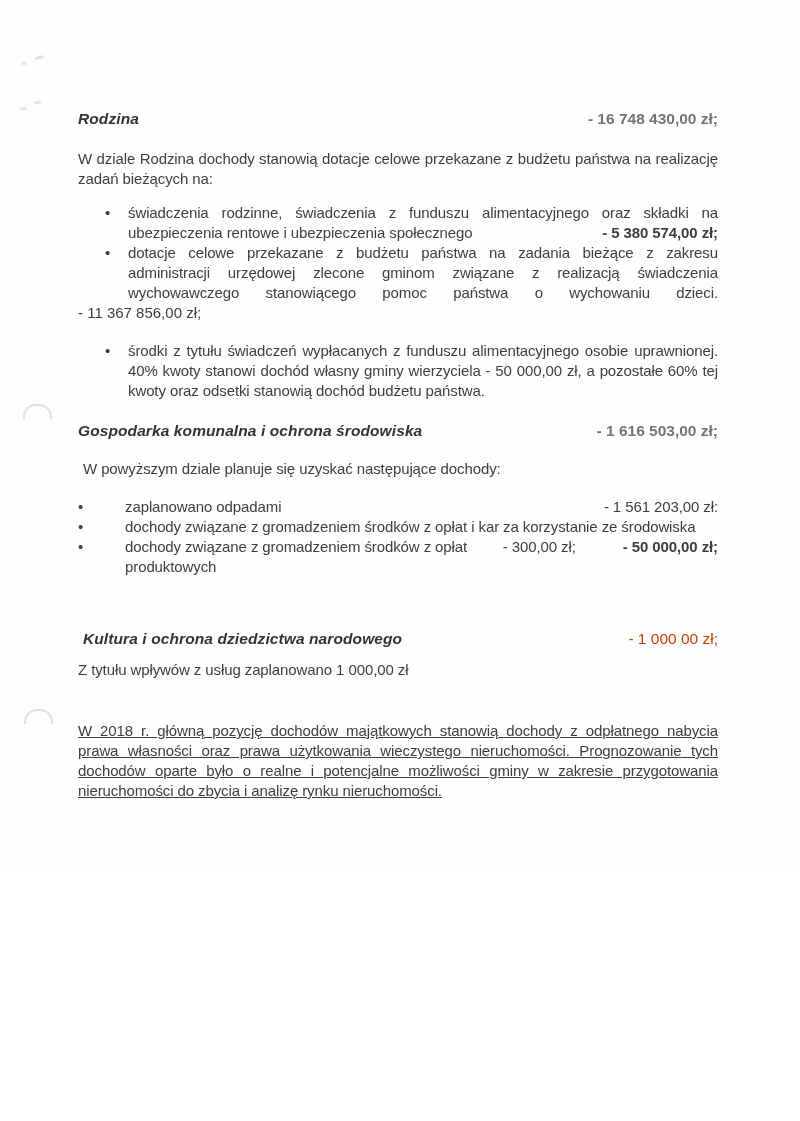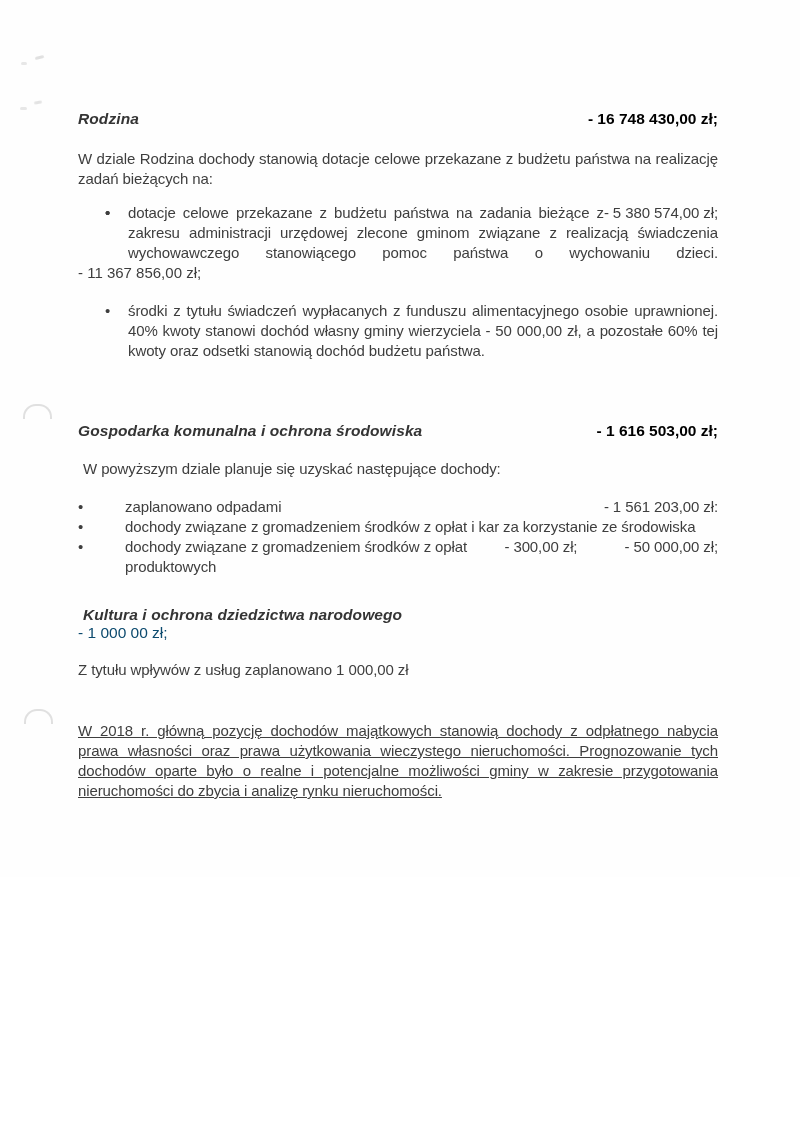--- a/index.html
+++ b/index.html
@@ -10,34 +10,34 @@
     font-family:"Liberation Sans","DejaVu Sans",sans-serif;
     color:#3e3e3e;
     overflow:hidden;
   }
   .abs{position:absolute;}
   .col{left:78px;width:640px;}
 
   
   .h-row{display:flex;justify-content:space-between;align-items:baseline;}
   .h-title{font-weight:bold;font-style:italic;font-size:15.5px;color:#343434;letter-spacing:.1px;}
-  .h-amt{font-weight:bold;font-size:15.5px;color:#000000;white-space:nowrap;}
-  .h-amt.regular{font-weight:normal;color:#0c4a6e;}
+  .h-amt{font-weight:bold;font-size:15.5px;color:#737373;white-space:nowrap;}
+  .h-amt.regular{font-weight:normal;color:#c2410c;}
   .h-amt.italic{font-style:italic;margin-right:66px;}
   .pad-l{padding-left:5px;}
 
   
   .body-text{font-size:15px;line-height:20px;text-align:justify;letter-spacing:-0.1px;}
   .no-just{text-align:left;}
 
   
   .ga-item{position:relative;padding-left:50px;font-size:15px;line-height:20px;text-align:justify;letter-spacing:-0.1px;}
   .ga-item::before{content:"\2022";position:absolute;left:27px;top:0;}
   .ga-item.stretch-last{text-align-last:justify;}
-  .amt{float:right;white-space:nowrap;}
+  .amt{float:right;white-space:nowrap;font-weight:bold;}
   .amt-line{text-align:left;font-size:15px;line-height:20px;}
   .gap16{height:18px;}
 
   
   .gb-row{position:relative;display:flex;align-items:baseline;font-size:15px;line-height:20px;letter-spacing:-0.1px;}
   .gb-row::before{content:"\2022";width:47px;flex:0 0 47px;}
   .gb-amt{margin-left:auto;white-space:nowrap;}
   .gb-wrap{position:relative;font-size:15px;line-height:20px;text-align:justify;letter-spacing:-0.1px;}
   .gb-wrap::before{content:"\2022";position:absolute;left:0;top:0;}
   .gb-wrap .ind{text-indent:47px;display:block;}
@@ -71,20 +71,21 @@
 
   <div class="abs col h-row" style="top:110px;">
     <span class="h-title">Rodzina</span>
     <span class="h-amt">- 16 748 430,00 zł;</span>
   </div>
 
   <div class="abs col body-text" style="top:149px;">W dziale Rodzina dochody stanowią dotacje celowe przekazane z budżetu państwa na realizację zadań bieżących na:</div>
 
   <div class="abs col" style="top:203px;">
     <div class="ga-item">
+      <span>świadczenia rodzinne, świadczenia z funduszu alimentacyjnego oraz składki na ubezpieczenia rentowe i ubezpieczenia społecznego</span>
       <span class="amt">- 5 380 574,00 zł;</span>
     </div>
     <div class="ga-item stretch-last">
       <span>dotacje celowe przekazane z budżetu państwa na zadania bieżące z zakresu administracji urzędowej zlecone gminom związane z realizacją świadczenia wychowawczego stanowiącego pomoc państwa o wychowaniu dzieci.</span>
     </div>
     <div class="amt-line">- 11 367 856,00 zł;</div>
     <div class="gap16"></div>
     <div class="ga-item">
       <span>środki z tytułu świadczeń wypłacanych z funduszu alimentacyjnego osobie uprawnionej. 40% kwoty stanowi dochód własny gminy wierzyciela - 50 000,00 zł, a pozostałe 60% tej kwoty oraz odsetki stanowią dochód budżetu państwa.</span>
     </div>
@@ -104,21 +105,21 @@
     </div>
     <div class="gb-wrap">
       <span class="ind"><span>dochody związane z gromadzeniem środków z opłat i kar za korzystanie ze środowiska</span><span class="amt">- 50 000,00 zł;</span></span>
     </div>
     <div class="gb-row">
       <span>dochody związane z gromadzeniem środków z opłat produktowych</span>
       <span class="gb-amt">- 300,00 zł;</span>
     </div>
   </div>
 
-  <div class="abs col h-row" style="top:606px;flex-direction:column;">
+  <div class="abs col h-row" style="top:630px;">
     <span class="h-title pad-l">Kultura i ochrona dziedzictwa narodowego</span>
     <span class="h-amt regular">- 1 000 00 zł;</span>
   </div>
 
   <div class="abs col body-text no-just" style="top:660px;">Z tytułu wpływów z usług zaplanowano 1 000,00 zł</div>
 
 
   <div class="abs col body-text" style="top:721px;text-decoration:underline;">W 2018 r. główną pozycję dochodów majątkowych stanowią dochody z odpłatnego nabycia prawa własności oraz prawa użytkowania wieczystego nieruchomości. Prognozowanie tych dochodów oparte było o realne i potencjalne możliwości gminy w zakresie przygotowania nieruchomości do zbycia i analizę rynku nieruchomości.</div>
 
   <div class="abs page-num" style="left:703px;top:1044px;">6</div>

